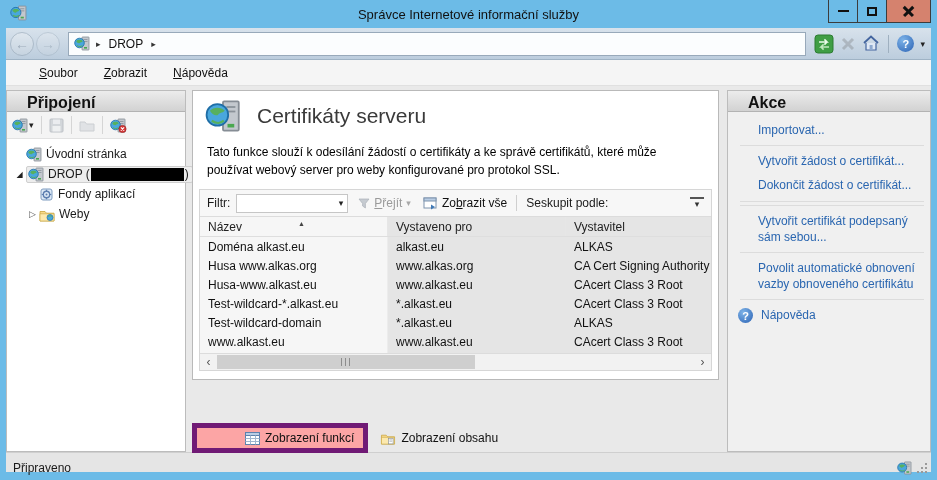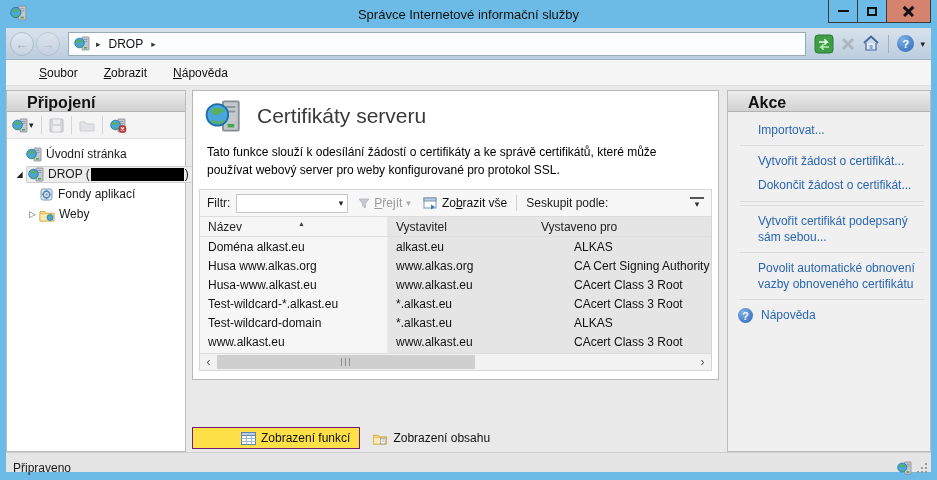--- a/index.html
+++ b/index.html
@@ -95,21 +95,21 @@
   .hscroll { height:17px; border-top:1px solid #dcdcdc; background:#f2f2f2; display:flex; }
   .sb-btn { width:17px; display:flex; align-items:center; justify-content:center; color:#555; font-size:12px; }
   .sb-track { flex:1; position:relative; }
   .sb-thumb { position:absolute; left:0; top:1px; bottom:1px; width:54%; background:#cfcfcf;
               display:flex; align-items:center; justify-content:center; }
   .sb-grip { width:9px; height:8px; background:repeating-linear-gradient(90deg,#8d8d8d 0 1px,transparent 1px 4px); }
 
   
   .tabs { height:28px; display:flex; align-items:center; gap:8px; padding:3px 0; }
   .tab { display:flex; align-items:center; gap:5px; padding:3px 9px 3px 4px; color:#111; }
-  .tab.active { background:#fde047; border:1px solid #701a75;padding-left:48px; }
+  .tab.active { background:#fca5a5; border:5px solid #701a75;padding-left:48px; }
 
   
   .actions-panel { width:204px; background:#f0f0f0; border:1px solid #bcbcbc; display:flex; flex-direction:column; }
   .actions-body { padding:6px 0 0 0; }
   .action-link { display:block; color:#2a66b0; font-size:12px; line-height:1.35; padding:4px 8px 4px 30px; }
   .action-sep { border:none; border-top:1px solid #dcdcdc; margin:3px 6px 3px 12px; }
   .help-row { display:flex; align-items:flex-start; gap:8px; padding:5px 8px 5px 10px; color:#2a66b0; }
   .help-badge { width:15px; height:15px; border-radius:50%; background:radial-gradient(circle at 35% 30%,#7db3e8,#2b62b4);
                 color:#fff; font-size:11px; font-weight:bold; display:flex; align-items:center; justify-content:center; flex:none; }
 
@@ -341,25 +341,25 @@
             <span class="groupby-indicator"><span>▾</span></span>
           </div>
 
           <div class="list-viewport">
             <div class="col-tint"></div>
             <div class="list-header">
               <span class="hcell hc1">
                 <span>Název</span>
                 <span class="sort-arrow">▲</span>
               </span>
+              <span class="hcell hc2">
+                  <span>Vystaveno pro</span>
+                </span>
               <span class="hcell hc3">
                   <span>Vystavitel</span>
-                </span>
-              <span class="hcell hc2">
-                  <span>Vystaveno pro</span>
                 </span>
             </div>
             <div class="rows">
               <div class="lrow">
                 <span class="c1">Doména alkast.eu</span>
                 <span class="c2">alkast.eu</span>
                 <span class="c3">ALKAS</span>
               </div>
               <div class="lrow">
                 <span class="c1">Husa www.alkas.org</span>

